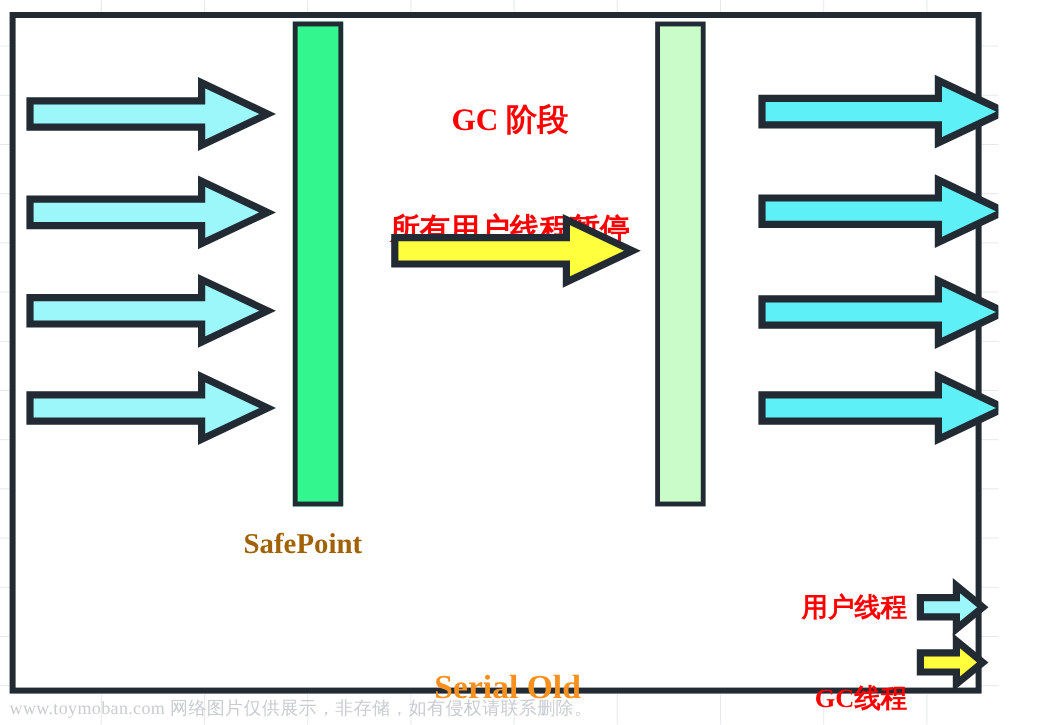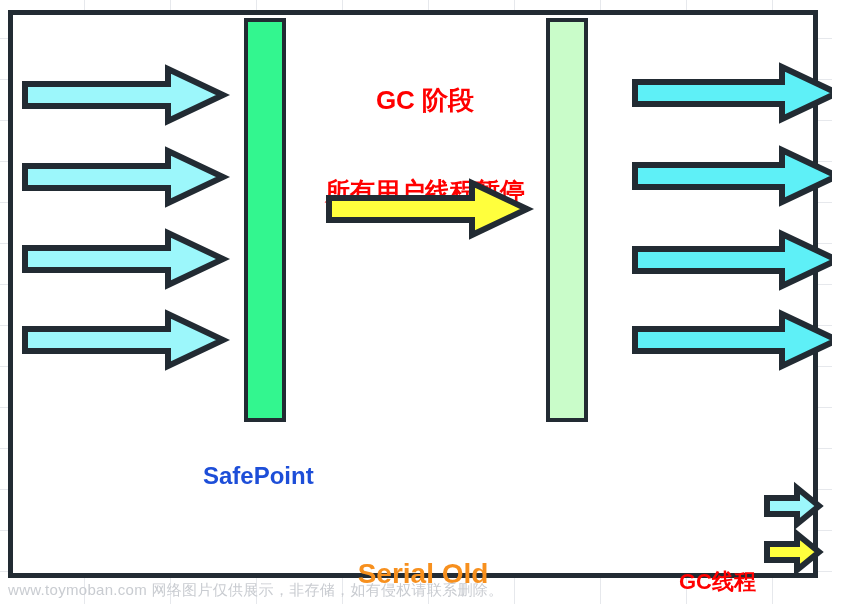--- a/index.html
+++ b/index.html
@@ -5,21 +5,21 @@
   html, body {
     margin: 0;
     padding: 0;
     background: #ffffff;
   }
   #canvas {
     position: relative;
     width: 832px;
     height: 604px;
     background: #ffffff;
-    font-family: Liberation Sans, sans-serif;
+    font-family: Liberation Serif, serif;
     overflow: hidden;
   }
 
   
   #grid {
     position: absolute;
     left: 0; top: 0;
     width: 868px; height: 604px;
     background-image:
       linear-gradient(to right, #e6e8ec 1px, transparent 1px),
@@ -66,22 +66,22 @@
     top: 24px;
     width: 250px;
     text-align: center;
     color: #ff0000;
     font-size: 26px;
   }
   #gc-phase-label .l2 { font-size: 25px; }
 
   #safepoint-label {
     left: 203px;
-    top: 462px;
-    color: #1d4ed8;
+    top: 440px;
+    color: #a16207;
     font-size: 24px;
   }
 
   #collector-label {
     left: 318px;
     top: 491px;
     width: 210px;
     text-align: center;
     color: #f7901e;
     font-size: 28px;
@@ -174,20 +174,21 @@
     </svg>
   </div>
 
   <div class="label" id="safepoint-label">SafePoint</div>
 
   <div class="label" id="collector-label">
     <div>Serial Old</div>
     
   </div>
 
+  <div class="legend-text" id="legend-user-text">用户线程</div>
   <div class="arrow-wrap" style="left:764px; top:485px;">
     <svg width="58" height="42" viewBox="0 0 58 42">
       <path d="M3,13 L33,13 L33,3 L55,21 L33,39 L33,29 L3,29 Z" fill="#9cf7fb" stroke="#222b33" stroke-width="6" stroke-linejoin="miter"></path>
     </svg>
   </div>
 
   <div class="legend-text" id="legend-gc-text">GC线程</div>
   <div class="arrow-wrap" style="left:764px; top:531px;">
     <svg width="58" height="42" viewBox="0 0 58 42">
       <path d="M3,13 L33,13 L33,3 L55,21 L33,39 L33,29 L3,29 Z" fill="#ffff3d" stroke="#222b33" stroke-width="6" stroke-linejoin="miter"></path>

